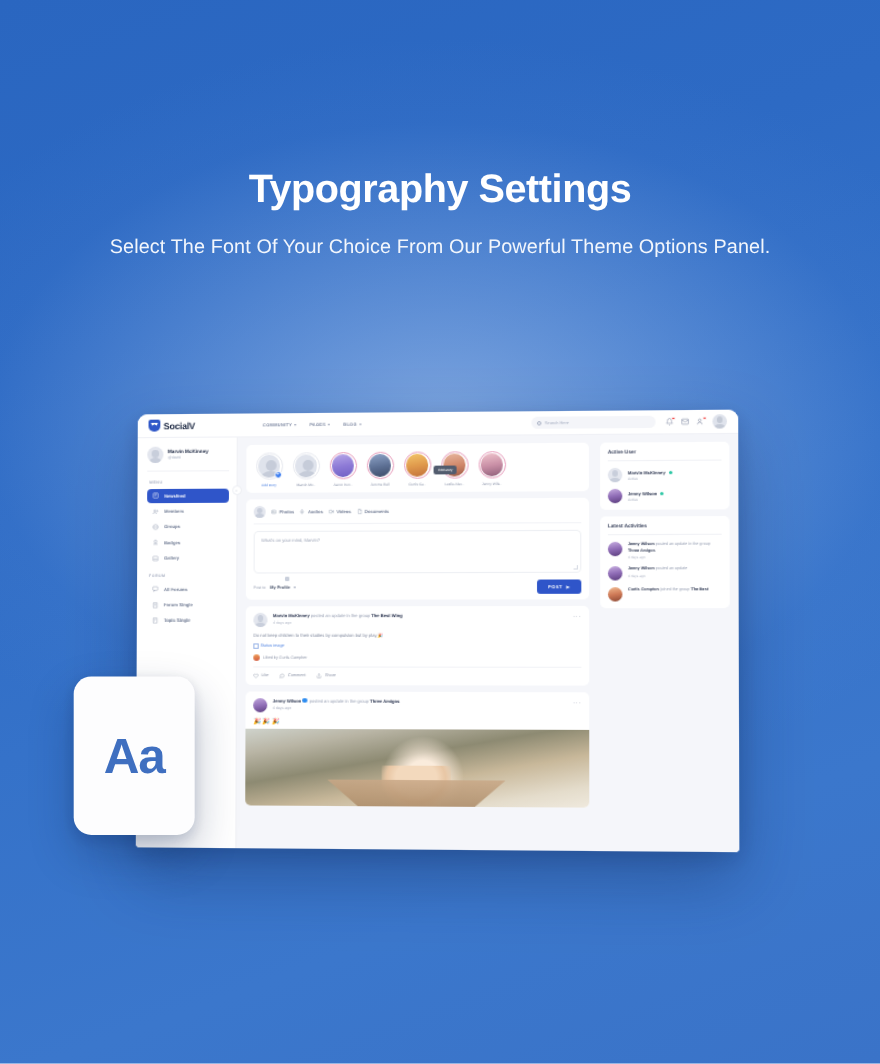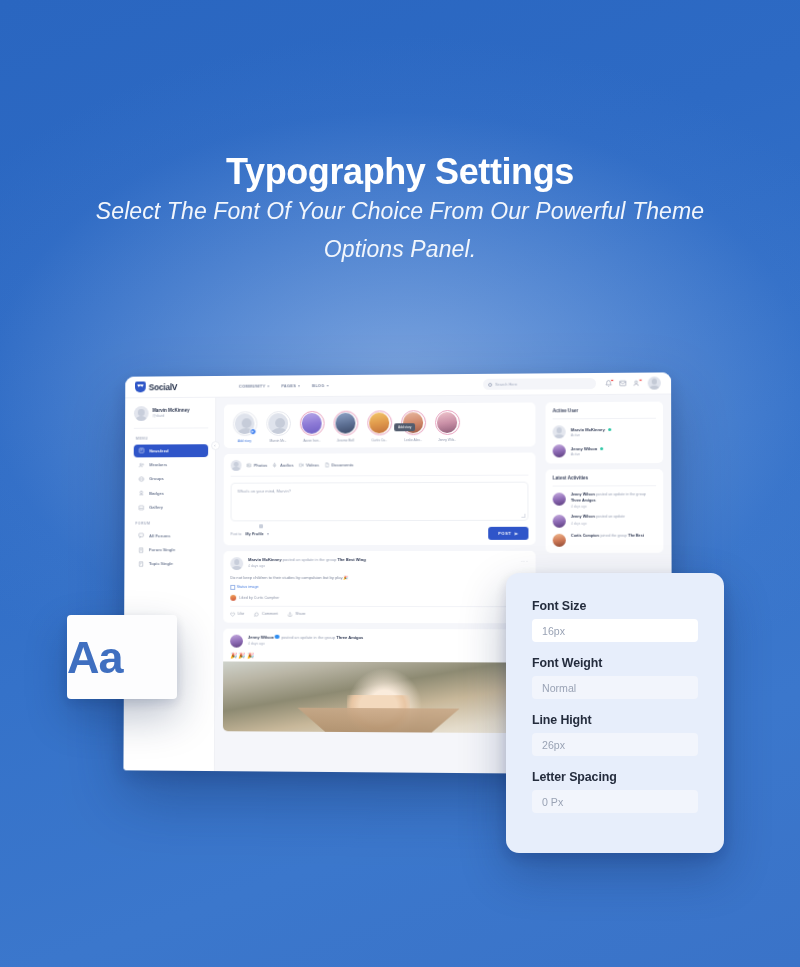--- a/index.html
+++ b/index.html
@@ -31,27 +31,27 @@
     padding: 0 38px;
   }
   .headline {
     font-size: 36px;
     font-weight: bold;
     color: #ffffff;
     letter-spacing: -0.4px;
     line-height: 1.12;
   }
   .subhead {
-    font-size: 23px;
+    margin-top: 18px;
+    font-size: 18px;
     font-weight: 400;
     color: #f2f6fc;
     line-height: 1.66;
     letter-spacing: 0.1px;
     padding: 0 28px;
-    font-style: italic;
   }
 
   
   .mockup {
     position: absolute;
     left: 121px;
     top: 374px;
     width: 548px;
     height: 398px;
     background: #ffffff;
@@ -271,24 +271,24 @@
   .mk-udot { width: 3px; height: 3px; border-radius: 50%; background: #2ec7a6; }
   .mk-ustatus { font-size: 3.4px; color: #a9b0c1; margin-top: 1px; }
   .mk-arow { display: flex; gap: 5px; margin-top: 6px; }
   .mk-atext { font-size: 3.7px; color: #9aa2b5; line-height: 1.5; }
   .mk-atext b { color: #2b3550; }
   .mk-atime { font-size: 3.2px; color: #b3b9c8; margin-top: 1px; }
 
   
   .aa-card {
     position: absolute; left: 67px; top: 615px;
-    width: 110px; height: 84px;
-    background: #fdfdfe; border-radius: 4px;
+    width: 110px; height: 144px;
+    background: #fdfdfe; border-radius: 16px;
     box-shadow: 0 18px 40px rgba(14,36,80,0.28), 0 4px 12px rgba(14,36,80,0.14);
-    display: flex; align-items: center; justify-content: flex-start;
+    display: flex; align-items: center; justify-content: center;
   }
   .aa-text { font-size: 45px; font-weight: bold; color: #3f6fc0; letter-spacing: -1px; line-height: 1; }
 
   
   .typo-panel {
     position: absolute; left: 506px; top: 573px;
     width: 218px; height: 280px;
     background: #e7eefb; border-radius: 13px;
     box-shadow: 0 20px 46px rgba(12,34,78,0.30), 0 5px 14px rgba(12,34,78,0.16);
     padding: 26px 26px 0 26px;
@@ -683,32 +683,14 @@
         </div>
 
       </div>
     </div>
   </div>
 
   <div class="aa-card">
     <div class="aa-text">Aa</div>
   </div>
 
-  <div class="typo-panel">
-    <div class="tp-group">
-      <div class="tp-label">Font Size</div>
-      <div class="tp-input white">16px</div>
-    </div>
-    <div class="tp-group">
-      <div class="tp-label">Font Weight</div>
-      <div class="tp-input">Normal</div>
-    </div>
-    <div class="tp-group">
-      <div class="tp-label">Line Hight</div>
-      <div class="tp-input">26px</div>
-    </div>
-    <div class="tp-group">
-      <div class="tp-label">Letter Spacing</div>
-      <div class="tp-input">0 Px</div>
-    </div>
-  </div>
 
 </div>
 
 </body></html>

